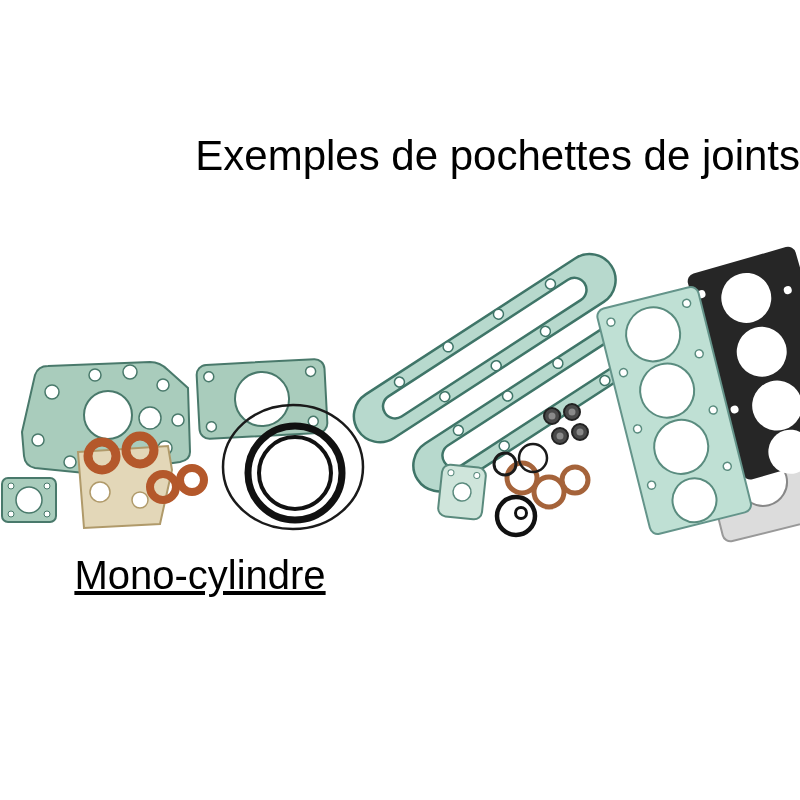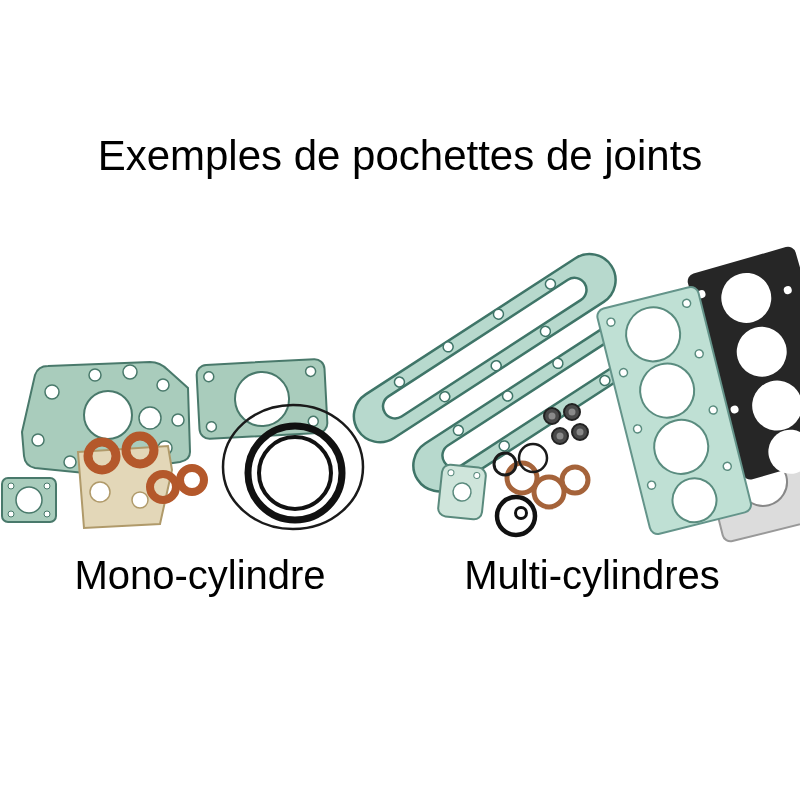--- a/index.html
+++ b/index.html
@@ -7,34 +7,35 @@
     position:relative;
     width:800px;height:800px;
     background:#ffffff;
     overflow:hidden;
     font-family:"Liberation Sans", sans-serif;
     color:#000;
   }
   .title{
     position:absolute;
     top:132px;left:0;width:800px;
-    text-align:center;
+    text-align:right;
     font-size:42px;
     line-height:1.12;
     font-weight:400;
     color:#000;
   }
   .caption{
     position:absolute;
     top:553px;
     transform:translateX(-50%);
     font-size:40px;
     font-weight:400;
     color:#000;
     white-space:nowrap;
+    text-decoration:underline;
   }
   .caption-mono{left:200px;}
   .caption-multi{left:592px;}
   svg{position:absolute;top:0;left:0;}
 </style>
 </head>
 <body>
 
 <div class="page">
 
@@ -189,15 +190,14 @@
       <g transform="rotate(6 462 492)">
         <rect x="440" y="466" width="44" height="52" rx="8" fill="#cfe5db" stroke="#5a8a7d" stroke-width="2"></rect>
         <circle cx="462" cy="492" r="9" fill="#ffffff" stroke="#5a8a7d" stroke-width="1.5"></circle>
         <circle cx="449" cy="474" r="3" fill="#ffffff" stroke="#5a8a7d" stroke-width="1"></circle>
         <circle cx="475" cy="474" r="3" fill="#ffffff" stroke="#5a8a7d" stroke-width="1"></circle>
       </g>
     </g>
   </svg>
 
   <div class="caption caption-mono">Mono-cylindre</div>
-  <div class="caption caption-multi">Multi-cylindres</div>
 
 </div>
 
 </body></html>

